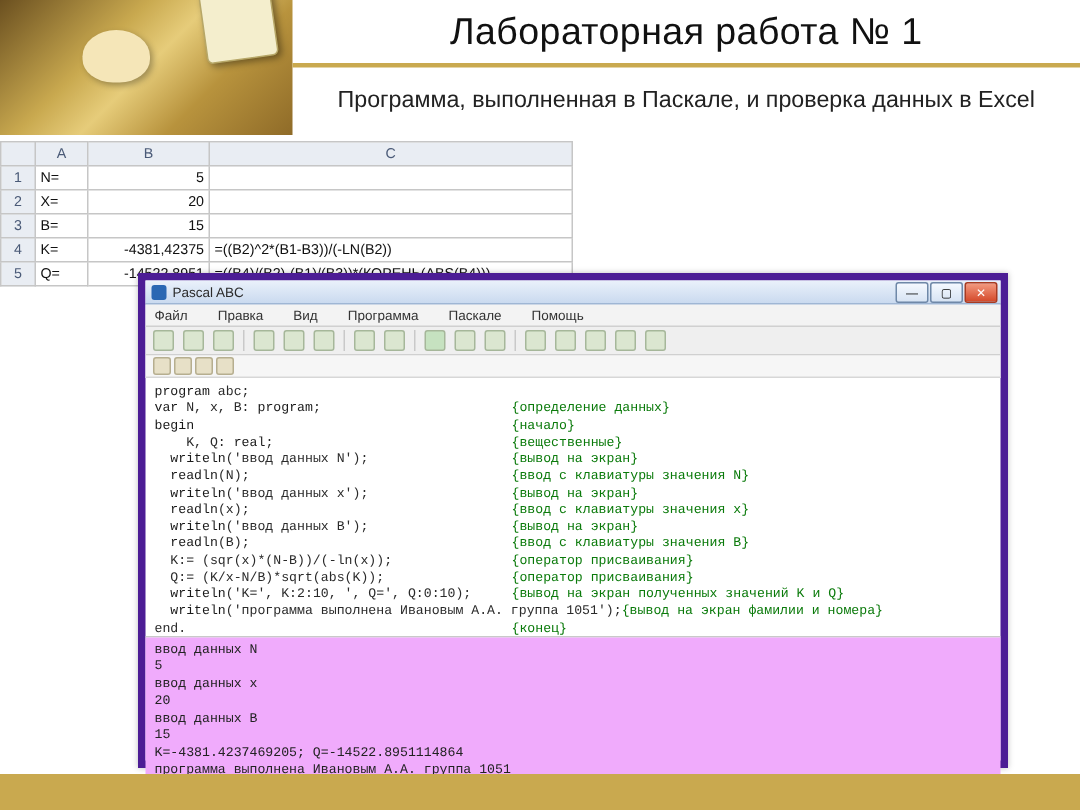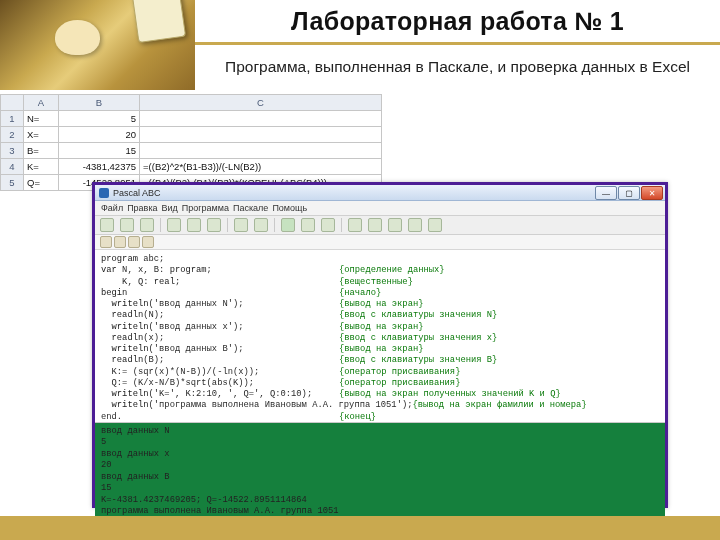--- a/index.html
+++ b/index.html
@@ -1,48 +1,48 @@
 <!DOCTYPE html>
 <html><head>
 <meta charset="utf-8">
 <style>
   body{margin:0;font-family:Arial,sans-serif;background:#fff;width:720px;height:540px;overflow:hidden;position:relative}
   .side-deco{position:absolute;left:0;top:0;width:195px;height:90px;background:linear-gradient(135deg,#6b5020 0%,#c9a94f 35%,#e6cc7a 50%,#b8933d 70%,#8f6b28 100%);overflow:hidden}
   .side-deco::after{content:"";position:absolute;left:55px;top:20px;width:45px;height:35px;background:#f5e6b8;border-radius:50% 50% 45% 45%;box-shadow:2px 2px 4px rgba(0,0,0,.3)}
   .keycap{position:absolute;right:12px;top:-8px;width:46px;height:46px;background:#f4eecd;border:1px solid #b7a767;border-radius:4px;box-shadow:2px 2px 5px rgba(0,0,0,.4);transform:rotate(-8deg)}
-  .hdr-title{position:absolute;left:195px;top:0;right:0;height:42px;border-bottom:3px solid #c9a94f;display:flex;align-items:center;justify-content:center;font-weight:700;font-size:25px;color:#111;letter-spacing:.3px}
+  .hdr-title{position:absolute;left:195px;top:0;right:0;height:42px;border-bottom:3px solid #c9a94f;display:flex;align-items:center;justify-content:center;font-weight:400;font-size:25px;color:#111;letter-spacing:.3px}
   .hdr-sub{position:absolute;left:195px;top:45px;right:0;height:44px;display:flex;align-items:center;justify-content:center;font-size:15.5px;color:#222;line-height:1.25}
   .excel{position:absolute;left:0;top:94px;width:382px;font-size:9.5px;color:#333}
   .excel table{border-collapse:collapse;width:100%}
   .excel td,.excel th{border:1px solid #c6c6c6;padding:1px 3px;height:13px;background:#fff}
   .excel th{background:#e9edf3;font-weight:400;color:#4a5a77;text-align:center}
   .excel .rowhead{background:#e9edf3;text-align:center;color:#4a5a77;width:16px}
   .excel .cA{width:28px;color:#111}
   .excel .cB{width:74px;text-align:right;color:#111}
   .excel .cC{color:#111}
   .excel .neg{color:#111}
-  .ide{position:absolute;left:92px;top:182px;width:570px;height:320px;border:3px solid #4c1d95;background:#fff;box-shadow:0 0 4px rgba(0,0,0,.25);font-size:9px}
+  .ide{position:absolute;left:92px;top:182px;width:570px;height:320px;border:5px solid #4c1d95;background:#fff;box-shadow:0 0 4px rgba(0,0,0,.25);font-size:9px}
   .ide .titlebar{height:15px;background:linear-gradient(#eaf1fb,#cadaef);border-bottom:1px solid #9fb6d4;display:flex;align-items:center;padding:0 4px;position:relative}
   .ide .titlebar .ico{width:10px;height:10px;background:#2a67b3;border-radius:2px;margin-right:4px}
   .ide .titleTxt{font-size:9px;color:#2b2b2b}
   .ide .winbtns{position:absolute;right:2px;top:1px;display:flex;gap:1px}
   .ide .winbtns span{width:20px;height:12px;border:1px solid #6f88a8;background:linear-gradient(#f5f9ff,#d7e3f3);border-radius:2px;font-size:8px;display:flex;align-items:center;justify-content:center}
   .ide .winbtns .close{background:linear-gradient(#f39a80,#d4492a);border-color:#a83b22;color:#fff}
-  .ide .menubar{height:14px;background:#f3f3f3;border-bottom:1px solid #d0d0d0;display:flex;gap:4px;padding:0 6px;align-items:center;color:#333;font-size:9px}
+  .ide .menubar{height:14px;background:#f3f3f3;border-bottom:1px solid #d0d0d0;display:flex;gap:20px;padding:0 6px;align-items:center;color:#333;font-size:9px}
   .ide .toolbar{height:18px;background:#efefef;border-bottom:1px solid #d0d0d0;display:flex;gap:6px;padding:0 5px;align-items:center}
   .ide .tb-ico{width:12px;height:12px;background:#dbe6d0;border:1px solid #a6b79a;border-radius:2px}
   .ide .tb-sep{width:1px;height:14px;background:#c9c9c9}
   .ide .toolbar2{height:14px;background:#f6f6f6;border-bottom:1px solid #d7d7d7;display:flex;gap:2px;padding:0 5px;align-items:center}
   .ide .t2-ico{width:10px;height:10px;background:#e7e0c7;border:1px solid #b6ae8f;border-radius:2px}
   .ide .code{padding:4px 6px 2px 6px;font-family:"Courier New",monospace;font-size:8.8px;line-height:1.28;color:#2a2a2a;height:166px;overflow:hidden;border-bottom:1px solid #c9c9c9}
   .ide .code .kw{font-weight:400;color:#1a1a1a}
   .ide .code .row{display:flex}
   .ide .code .left{flex:0 0 238px;white-space:pre}
   .ide .code .cmt{color:#0a7a0a;white-space:pre}
-  .ide .output{padding:3px 6px;font-family:"Courier New",monospace;font-size:8.8px;line-height:1.3;color:#222;background:#15803d}
+  .ide .output{padding:3px 6px;font-family:"Courier New",monospace;font-size:8.8px;line-height:1.3;color:#222;background:#f0abfc}
   .foot-bar{position:absolute;left:0;bottom:0;width:720px;height:24px;background:#c9a94f}
 </style>
 </head>
 <body>
 
 <div class="side-deco">
     <div class="keycap"></div>
   </div>
 <div class="hdr-title">Лабораторная работа № 1</div>
 <div class="hdr-sub">Программа, выполненная в Паскале, и проверка данных в Excel</div>
@@ -139,26 +139,26 @@
   <div class="code" id="code-area">
       <div class="row">
         <span class="left"><span class="kw">program</span> abc;</span>
         <span class="cmt"></span>
       </div>
       <div class="row">
         <span class="left"><span class="kw">var</span> N, x, B: <span class="kw">program</span>;</span>
         <span class="cmt">{определение данных}</span>
       </div>
       <div class="row">
+        <span class="left"><span class="kw">begin</span></span>
+        <span class="cmt">{начало}</span>
+      </div>
+      <div class="row">
         <span class="left">    K, Q: <span class="kw">real</span>;</span>
         <span class="cmt">{вещественные}</span>
-      </div>
-      <div class="row">
-        <span class="left"><span class="kw">begin</span></span>
-        <span class="cmt">{начало}</span>
       </div>
       <div class="row">
         <span class="left">  <span class="kw">writeln</span>('ввод данных N');</span>
         <span class="cmt">{вывод на экран}</span>
       </div>
       <div class="row">
         <span class="left">  <span class="kw">readln</span>(N);</span>
         <span class="cmt">{ввод с клавиатуры значения N}</span>
       </div>
       <div class="row">

